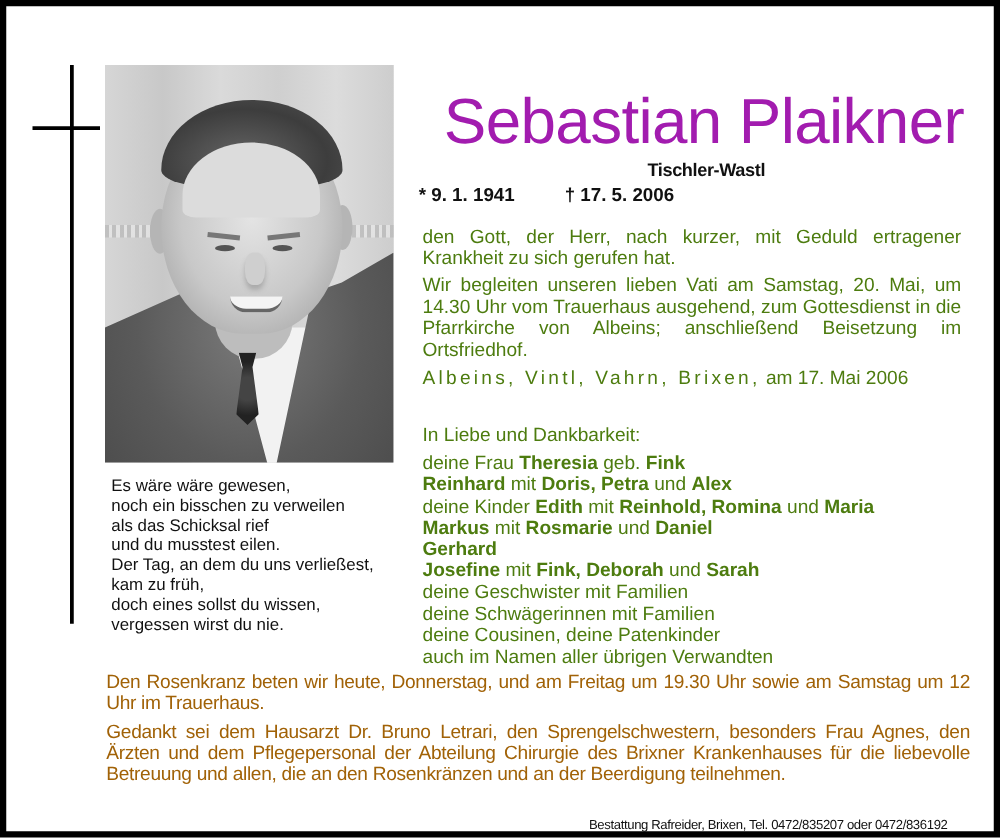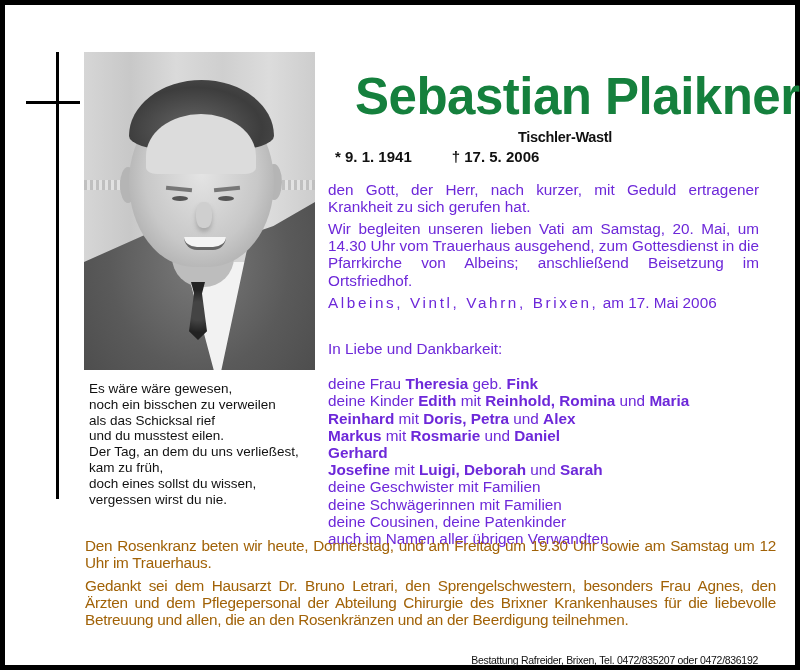--- a/index.html
+++ b/index.html
@@ -79,44 +79,44 @@
     color: #111;
   }
   .poem div { white-space: nowrap; }
 
   .intro {
     position: absolute; left: 343px; top: 35px;
     font-size: 15.5px; color: #111; white-space: nowrap;
   }
   .name {
     position: absolute; left: 350px; top: 62px;
-    font-size: 51px; font-weight: bold; letter-spacing: -0.5px;
-    color: #15803d; white-space: nowrap;
+    font-size: 51px; font-weight: normal; letter-spacing: -0.5px;
+    color: #a21caf; white-space: nowrap;
   }
   .nickname {
     position: absolute; left: 330px; width: 460px; top: 124px;
     text-align: center; font-size: 14.5px; font-weight: bold; letter-spacing: -0.3px;
     white-space: nowrap;
   }
   .dates {
     position: absolute; left: 330px; width: 460px; top: 143px;
     text-align: left; font-size: 15px; font-weight: bold; white-space: nowrap;
   }
   .dates .death { margin-left: 40px; }
 
   .rightcol {
-    position: absolute; left: 323px; width: 431px;
-    font-size: 15.3px; line-height: 17.2px; color: #6d28d9;
+    position: absolute; left: 333px; width: 431px;
+    font-size: 15.3px; line-height: 17.2px; color: #4d7c0f;
   }
   .p1 { top: 176px; text-align: justify; }
   .p2 { top: 215px; text-align: justify; }
   .places { top: 289px; white-space: nowrap; }
   .places .spaced { letter-spacing: 2.6px; }
   .family { top: 335px; white-space: nowrap; }
-  .family .head-line { margin-bottom: 18px; }
+  .family .head-line { margin-bottom: 5px; }
   .family b { font-weight: bold; }
 
   .bottom {
     position: absolute; left: 80px; width: 691px;
     font-size: 15.3px; line-height: 17.2px; text-align: justify; color: #a16207;
     letter-spacing: -0.25px;
   }
   .rosary { top: 532px; }
   .thanks { top: 572px; }
   .footer {
@@ -172,25 +172,25 @@
   <div class="rightcol p1">den Gott, der Herr, nach kurzer, mit Geduld ertragener Krankheit zu sich gerufen hat.</div>
   <div class="rightcol p2">Wir begleiten unseren lieben Vati am Samstag, 20. Mai, um 14.30 Uhr vom Trauerhaus ausgehend, zum Gottesdienst in die Pfarrkirche von Albeins; anschließend Beisetzung im Ortsfriedhof.</div>
   <div class="rightcol places">
     <span class="spaced">Albeins, Vintl, Vahrn, Brixen,</span><span> am 17. Mai 2006</span>
   </div>
 
   <div class="rightcol family">
     <div class="head-line">In Liebe und Dankbarkeit:</div>
     <div id="family-lines">
         <div><span>deine Frau </span><b>Theresia</b><span> geb. </span><b>Fink</b></div>
+        <div><b>Reinhard</b><span> mit </span><b>Doris, Petra</b><span> und </span><b>Alex</b></div>
         <div><span>deine Kinder </span><b>Edith</b><span> mit </span><b>Reinhold, Romina</b><span> und </span><b>Maria</b></div>
-        <div><b>Reinhard</b><span> mit </span><b>Doris, Petra</b><span> und </span><b>Alex</b></div>
         <div><b>Markus</b><span> mit </span><b>Rosmarie</b><span> und </span><b>Daniel</b></div>
         <div><b>Gerhard</b></div>
-        <div><b>Josefine</b><span> mit </span><b>Luigi, Deborah</b><span> und </span><b>Sarah</b></div>
+        <div><b>Josefine</b><span> mit </span><b>Fink, Deborah</b><span> und </span><b>Sarah</b></div>
         <div><span>deine Geschwister mit Familien</span></div>
         <div><span>deine Schwägerinnen mit Familien</span></div>
         <div><span>deine Cousinen, deine Patenkinder</span></div>
         <div><span>auch im Namen aller übrigen Verwandten</span></div>
       </div>
   </div>
 
   <div class="bottom rosary">Den Rosenkranz beten wir heute, Donnerstag, und am Freitag um 19.30 Uhr sowie am Samstag um 12 Uhr im Trauerhaus.</div>
   <div class="bottom thanks">Gedankt sei dem Hausarzt Dr. Bruno Letrari, den Sprengelschwestern, besonders Frau Agnes, den Ärzten und dem Pflegepersonal der Abteilung Chirurgie des Brixner Krankenhauses für die liebevolle Betreuung und allen, die an den Rosenkränzen und an der Beerdigung teilnehmen.</div>
 

